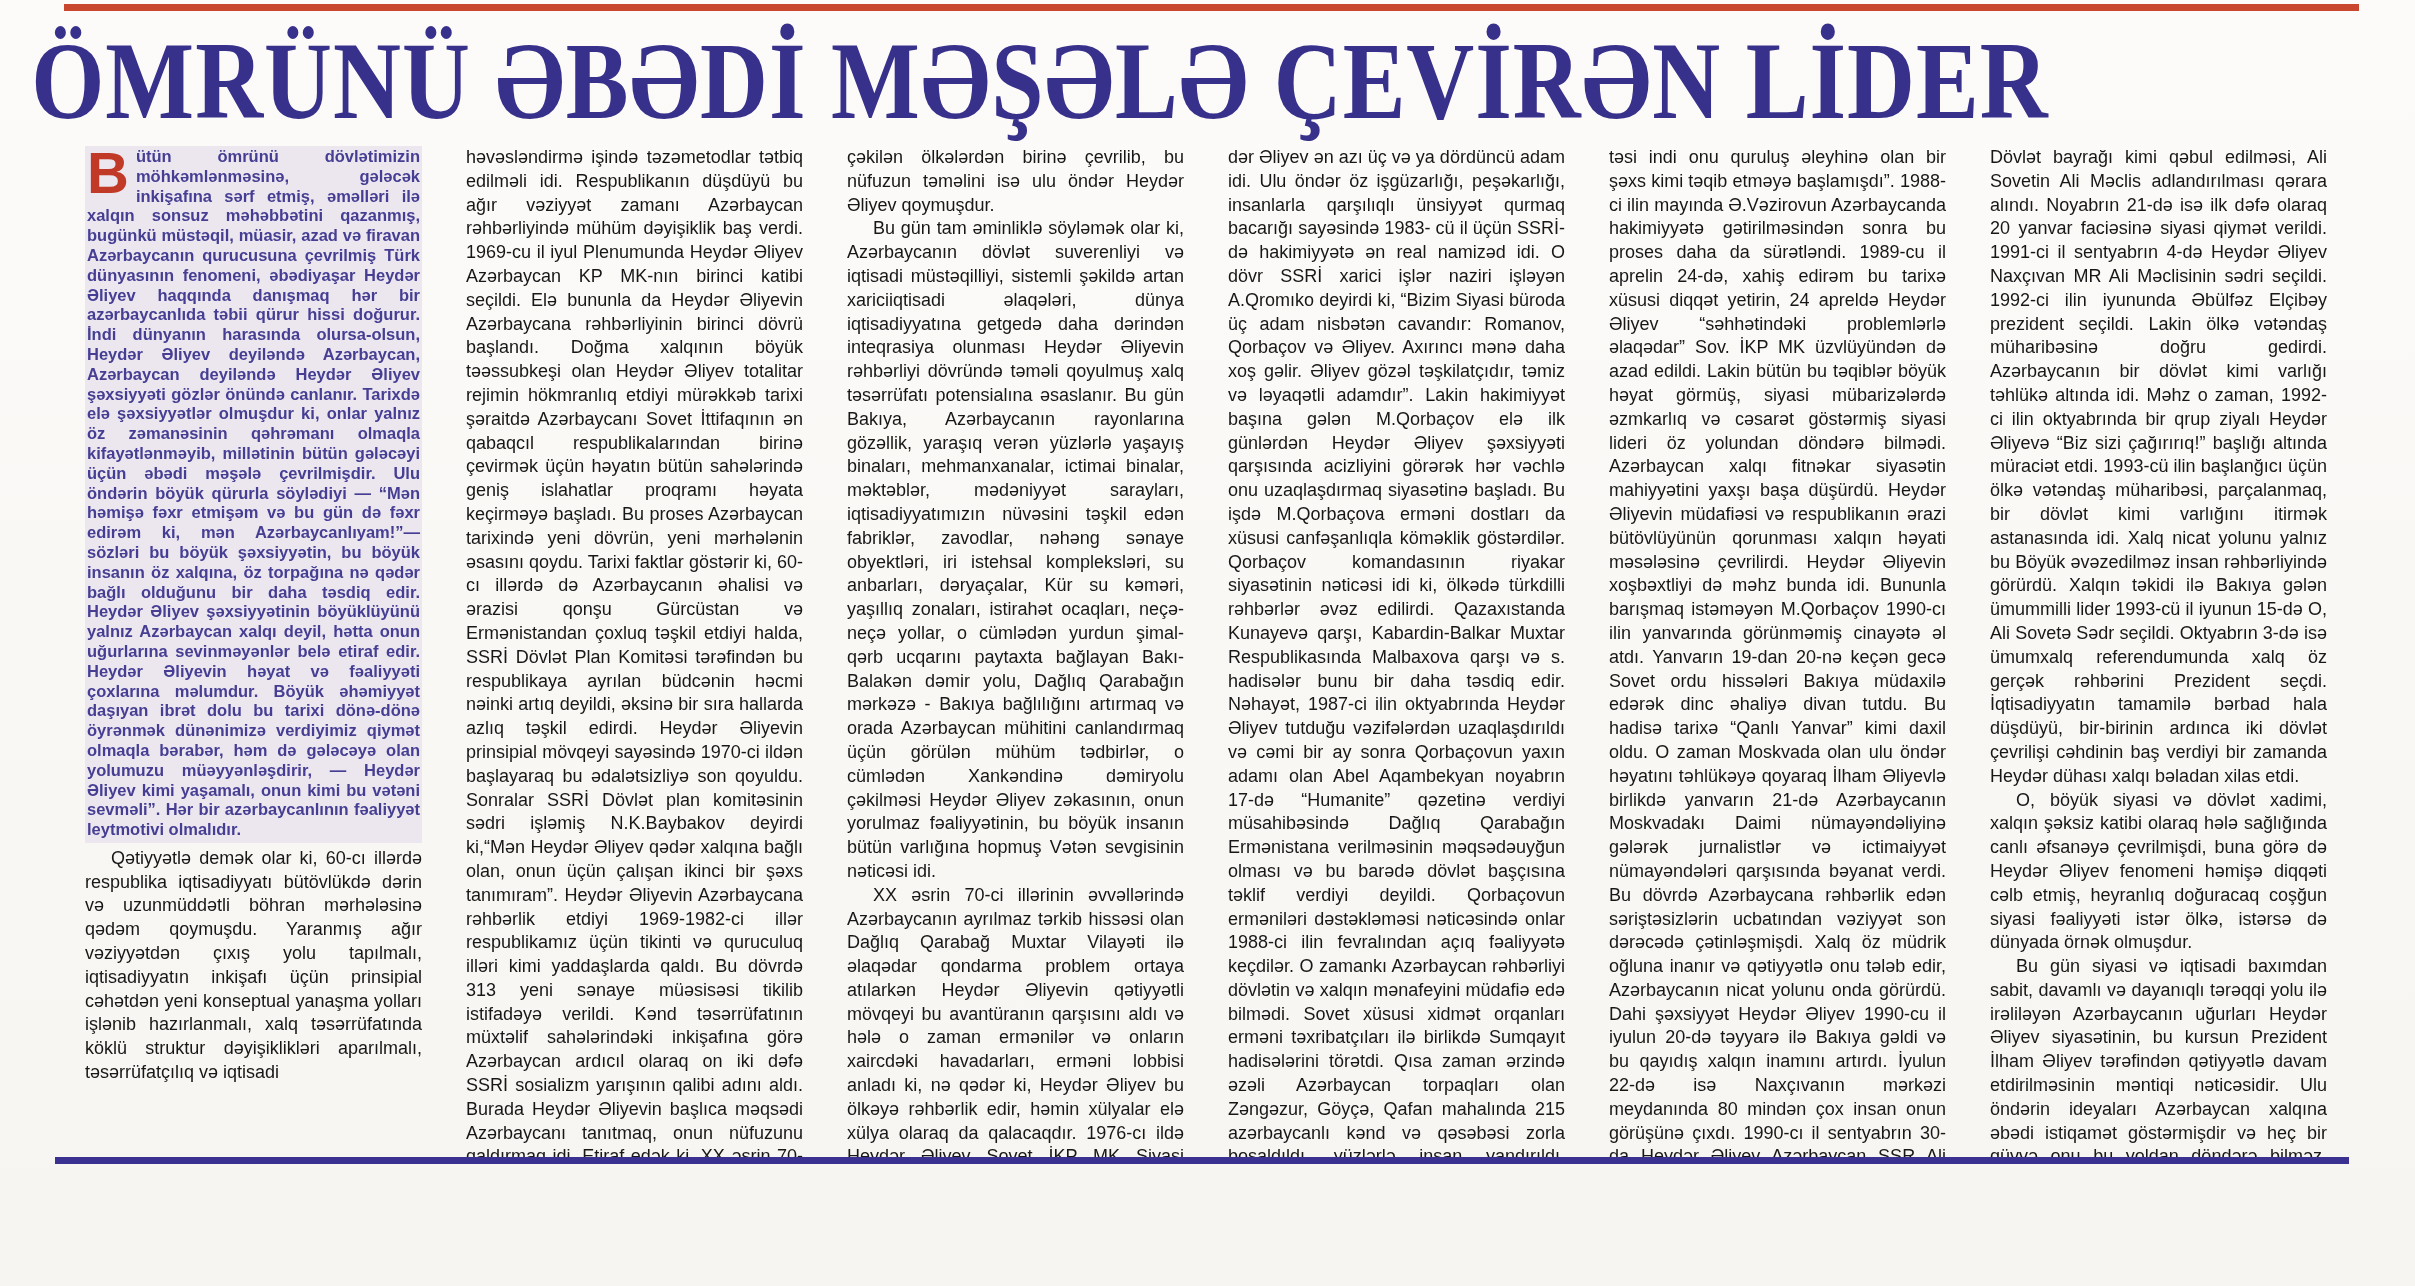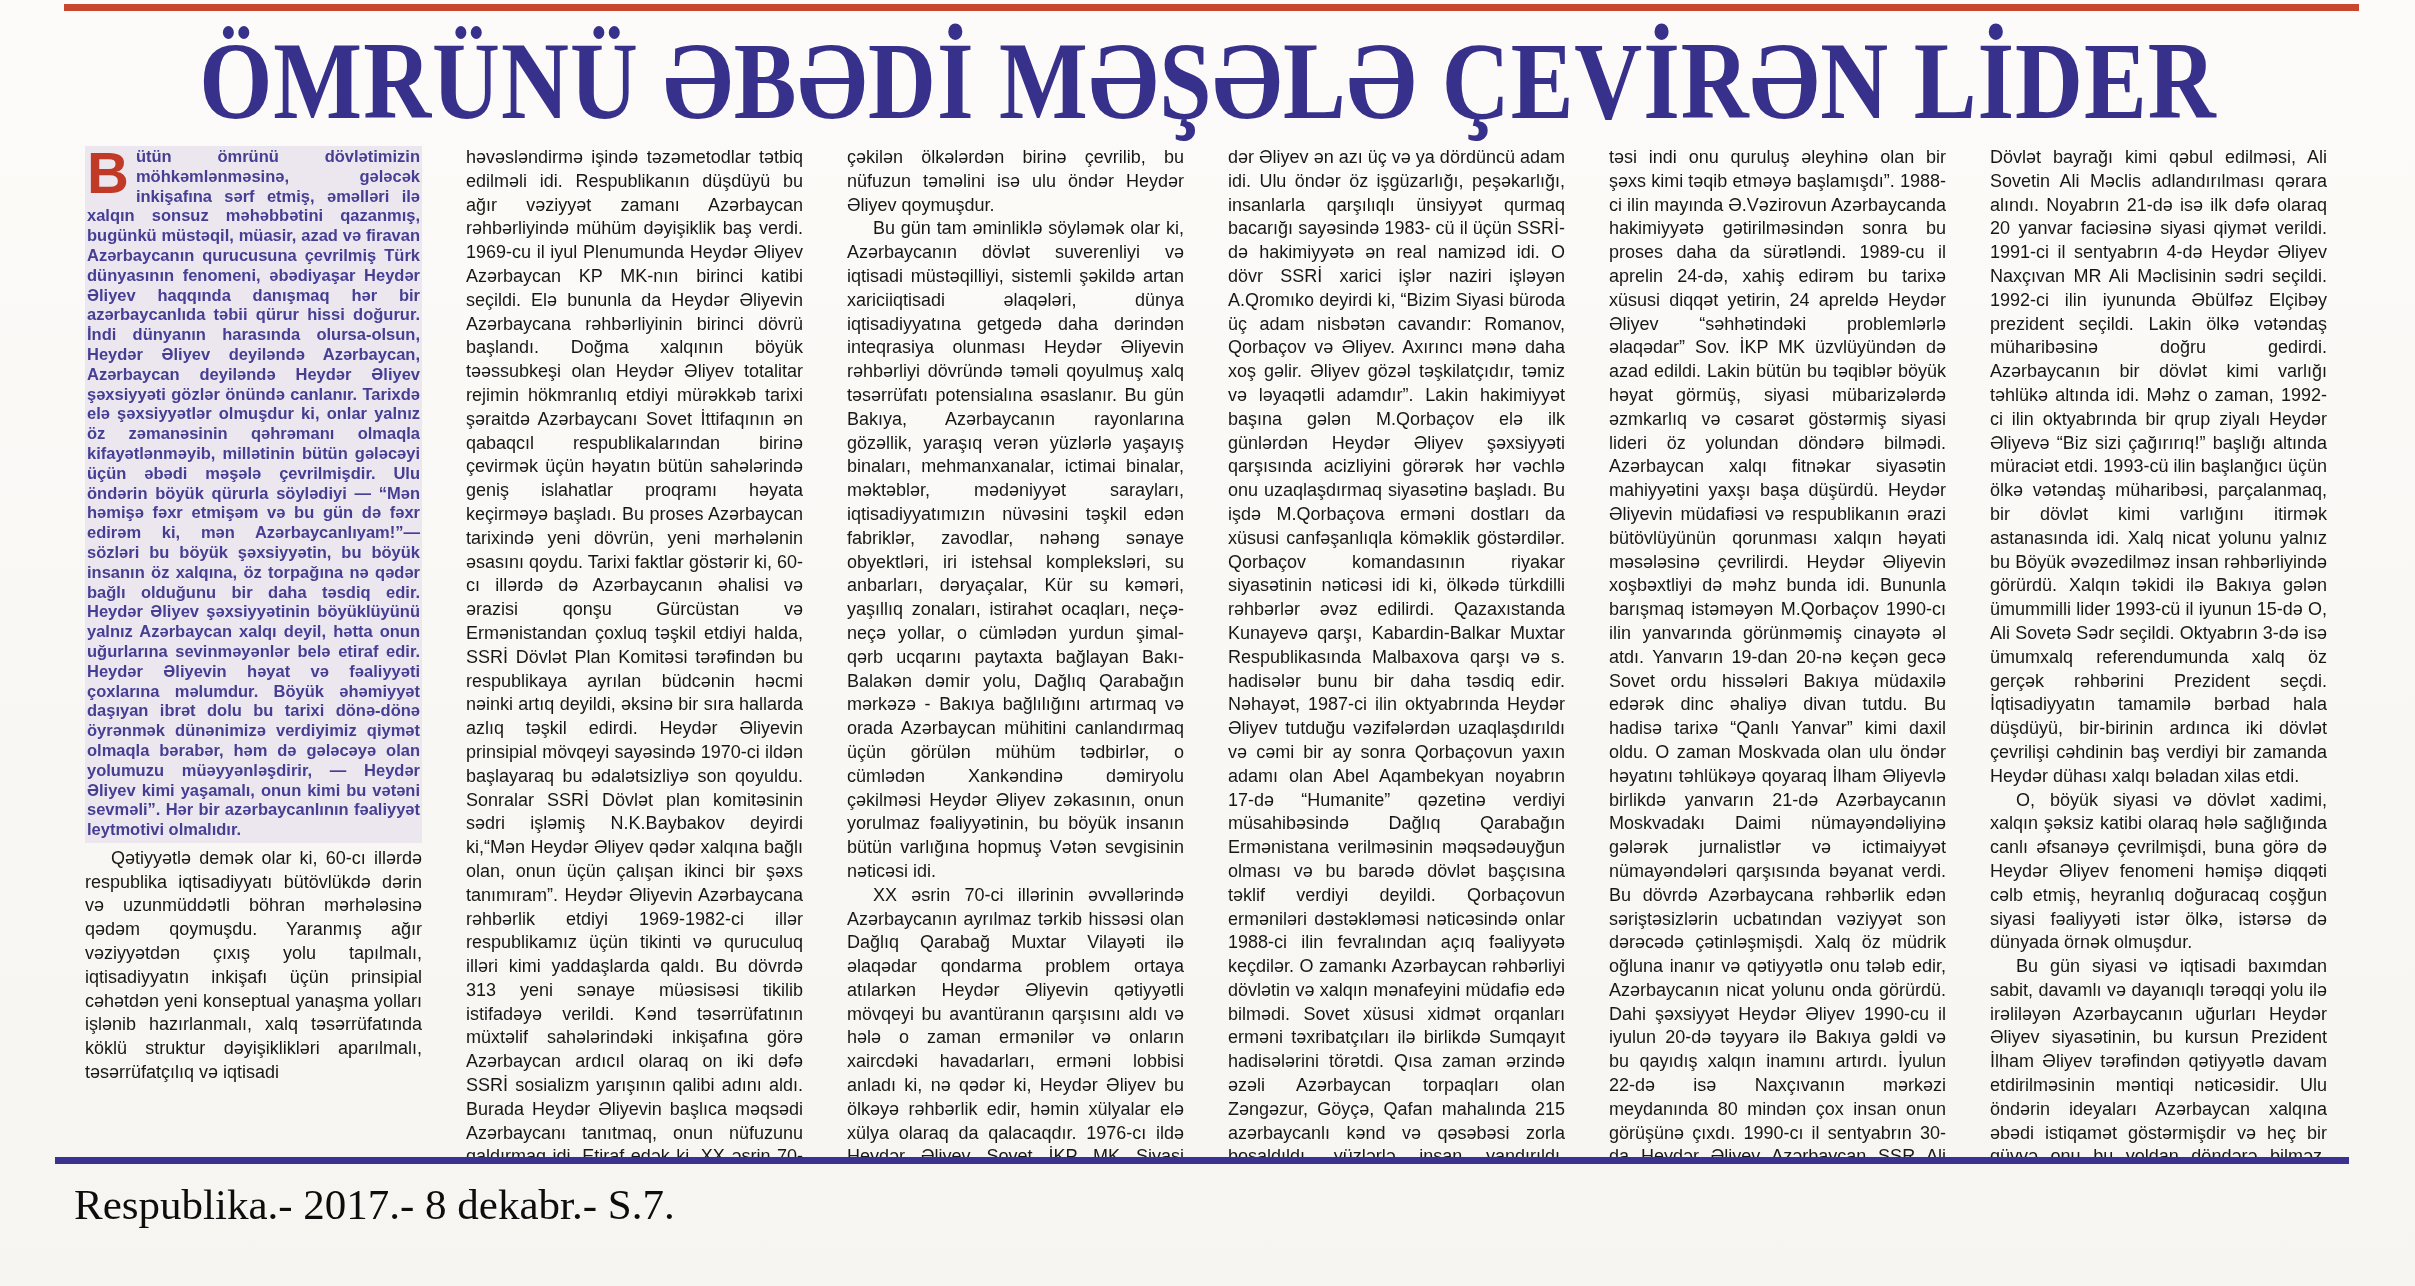--- a/index.html
+++ b/index.html
@@ -4,21 +4,21 @@
 <style>
   html,body{margin:0;padding:0;}
   body{
     width:2415px;height:1286px;
     background:#fbfaf7;
     font-family:"Liberation Sans", sans-serif;
     position:relative;overflow:hidden;
   }
   .page{position:absolute;inset:0;background:linear-gradient(#fcfbf9,#f6f5f1);}
   .top-rule{position:absolute;top:4px;left:64px;right:56px;height:7px;background:#c9472f;}
-  .title-wrap{position:absolute;top:14px;left:0;right:0;height:124px;text-align:center;text-decoration:underline;}
+  .title-wrap{position:absolute;top:14px;left:0;right:0;height:124px;text-decoration:underline;}
   .title{
     display:inline-block;
     font-family:"Liberation Serif", serif;
     font-weight:bold;
     font-size:97px;
     line-height:118px;
     color:#38318b;
     letter-spacing:1px;
     transform:scale(0.97,1.14);
     transform-origin:center top;
@@ -87,14 +87,13 @@
       <div class="col">
         <p class="body">təsi indi onu quruluş əleyhinə olan bir şəxs kimi təqib etməyə başlamışdı”. 1988-ci ilin mayında Ə.Vəzirovun Azərbaycanda hakimiyyətə gətirilməsindən sonra bu proses daha da sürətləndi. 1989-cu il aprelin 24-də, xahiş edirəm bu tarixə xüsusi diqqət yetirin, 24 apreldə Heydər Əliyev “səhhətindəki problemlərlə əlaqədar” Sov. İKP MK üzvlüyündən də azad edildi. Lakin bütün bu təqiblər böyük həyat görmüş, siyasi mübarizələrdə əzmkarlıq və cəsarət göstərmiş siyasi lideri öz yolundan döndərə bilmədi. Azərbaycan xalqı fitnəkar siyasətin mahiyyətini yaxşı başa düşürdü. Heydər Əliyevin müdafiəsi və respublikanın ərazi bütövlüyünün qorunması xalqın həyati məsələsinə çevrilirdi. Heydər Əliyevin xoşbəxtliyi də məhz bunda idi. Bununla barışmaq istəməyən M.Qorbaçov 1990-cı ilin yanvarında görünməmiş cinayətə əl atdı. Yanvarın 19-dan 20-nə keçən gecə Sovet ordu hissələri Bakıya müdaxilə edərək dinc əhaliyə divan tutdu. Bu hadisə tarixə “Qanlı Yanvar” kimi daxil oldu. O zaman Moskvada olan ulu öndər həyatını təhlükəyə qoyaraq İlham Əliyevlə birlikdə yanvarın 21-də Azərbaycanın Moskvadakı Daimi nümayəndəliyinə gələrək jurnalistlər və ictimaiyyət nümayəndələri qarşısında bəyanat verdi. Bu dövrdə Azərbaycana rəhbərlik edən səriştəsizlərin ucbatından vəziyyət son dərəcədə çətinləşmişdi. Xalq öz müdrik oğluna inanır və qətiyyətlə onu tələb edir, Azərbaycanın nicat yolunu onda görürdü. Dahi şəxsiyyət Heydər Əliyev 1990-cu il iyulun 20-də təyyarə ilə Bakıya gəldi və bu qayıdış xalqın inamını artırdı. İyulun 22-də isə Naxçıvanın mərkəzi meydanında 80 mindən çox insan onun görüşünə çıxdı. 1990-cı il sentyabrın 30-da Heydər Əliyev Azərbaycan SSR Ali Sovetinə deputat seçildi. 1990-cı il noyabrın 17-də Naxçıvan Muxtar Respublikası Ali Soveti işə başlayarkən ulu öndər sessiyanın sədri seçildi və Muxtar Respublika adından “Sovet Sosialist” sözlərinin götürülməsi, Azərbaycan Xalq Cümhuriyyətinin üç rəngli bayrağının</p>
       </div>
       <div class="col">
         <p class="body">Dövlət bayrağı kimi qəbul edilməsi, Ali Sovetin Ali Məclis adlandırılması qərara alındı. Noyabrın 21-də isə ilk dəfə olaraq 20 yanvar faciəsinə siyasi qiymət verildi. 1991-ci il sentyabrın 4-də Heydər Əliyev Naxçıvan MR Ali Məclisinin sədri seçildi. 1992-ci ilin iyununda Əbülfəz Elçibəy prezident seçildi. Lakin ölkə vətəndaş müharibəsinə doğru gedirdi. Azərbaycanın bir dövlət kimi varlığı təhlükə altında idi. Məhz o zaman, 1992-ci ilin oktyabrında bir qrup ziyalı Heydər Əliyevə “Biz sizi çağırırıq!” başlığı altında müraciət etdi. 1993-cü ilin başlanğıcı üçün ölkə vətəndaş müharibəsi, parçalanmaq, bir dövlət kimi varlığını itirmək astanasında idi. Xalq nicat yolunu yalnız bu Böyük əvəzedilməz insan rəhbərliyində görürdü. Xalqın təkidi ilə Bakıya gələn ümummilli lider 1993-cü il iyunun 15-də O, Ali Sovetə Sədr seçildi. Oktyabrın 3-də isə ümumxalq referendumunda xalq öz gerçək rəhbərini Prezident seçdi. İqtisadiyyatın tamamilə bərbad hala düşdüyü, bir-birinin ardınca iki dövlət çevrilişi cəhdinin baş verdiyi bir zamanda Heydər dühası xalqı bəladan xilas etdi.</p>
         <p class="body indent">O, böyük siyasi və dövlət xadimi, xalqın şəksiz katibi olaraq hələ sağlığında canlı əfsanəyə çevrilmişdi, buna görə də Heydər Əliyev fenomeni həmişə diqqəti cəlb etmiş, heyranlıq doğuracaq coşğun siyasi fəaliyyəti istər ölkə, istərsə də dünyada örnək olmuşdur.</p>
         <p class="body indent">Bu gün siyasi və iqtisadi baxımdan sabit, davamlı və dayanıqlı tərəqqi yolu ilə irəliləyən Azərbaycanın uğurları Heydər Əliyev siyasətinin, bu kursun Prezident İlham Əliyev tərəfindən qətiyyətlə davam etdirilməsinin məntiqi nəticəsidir. Ulu öndərin ideyaları Azərbaycan xalqına əbədi istiqamət göstərmişdir və heç bir qüvvə onu bu yoldan döndərə bilməz. Xalqımız həmişə olduğu kimi, bu gün də öz böyük oğlunu iftixar və qürurla yad edir.</p>
       </div>
     </div>
   <div class="bottom-rule"></div>
-  <div class="citation">Respublika.- 2017.- 8 dekabr.- S.7.</div>
 </div>
 
 </body></html>

